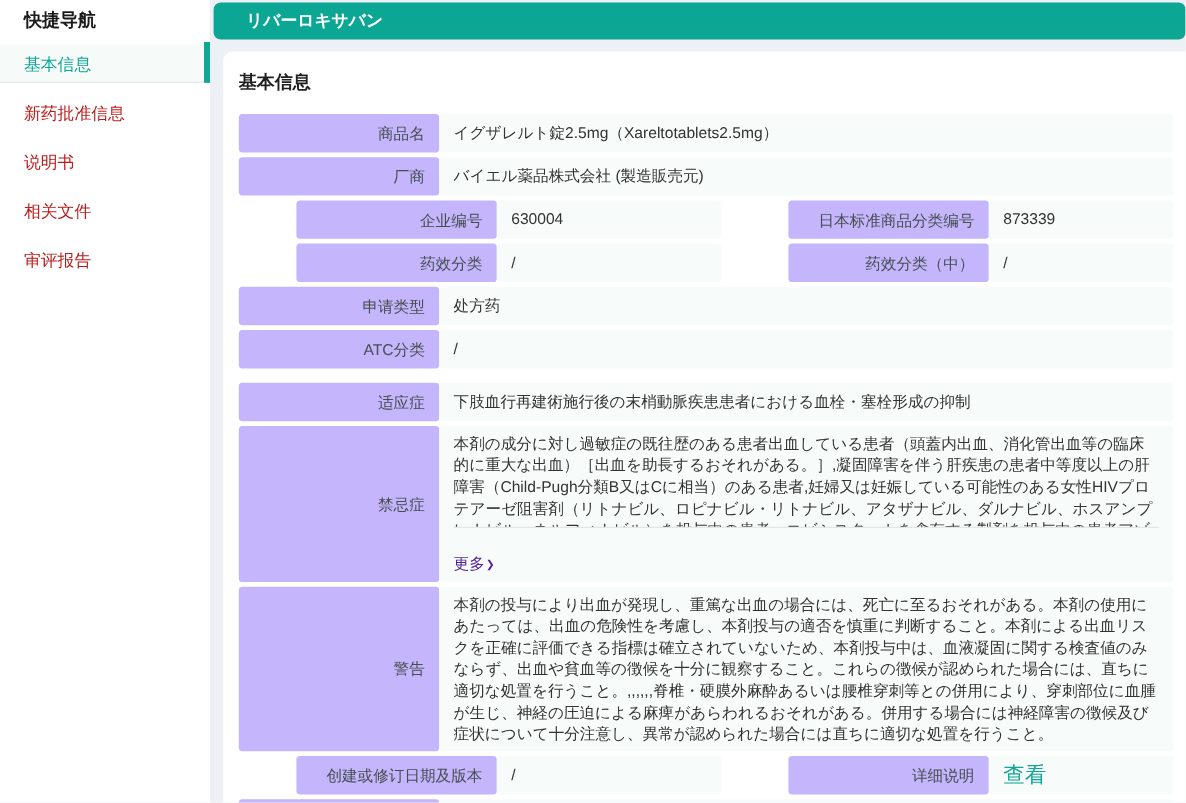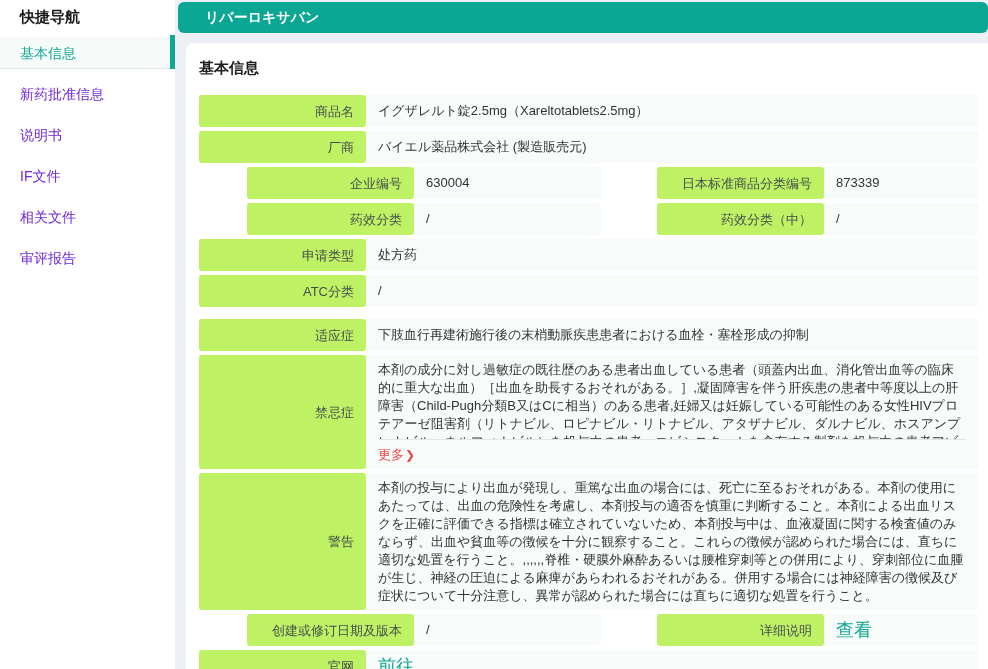--- a/index.html
+++ b/index.html
@@ -14,21 +14,21 @@
   .sidebar {
     position:absolute; left:0; top:0; width:175px; height:669px;
     background:#ffffff; z-index:2;
   }
   .sidebar-title {
     font-size:15px; font-weight:bold; color:#1a1a1a;
     padding:8px 18px 10px 20px;
   }
   .nav-item {
     position:relative; height:32px; line-height:32px;
-    padding-left:20px; font-size:14px; color:#6d28d9;
+    padding-left:20px; font-size:14px; color:#b91c1c;
     cursor:pointer; margin-bottom:9px; white-space:nowrap;
   }
   .nav-item.active {
     color:#10a794; background:#f6fbfa;
     border-bottom:1px solid #e4e7e7;
   }
   .nav-item.active::after {
     content:""; position:absolute; right:0; top:-2px; bottom:-1px;
     width:5px; background:#10a794;
   }
@@ -45,52 +45,51 @@
     height:626px; overflow:hidden;
   }
   .card-title { font-size:15px; font-weight:bold; color:#1f1f1f; margin-bottom:17px; }
   
   .row { display:flex; margin-bottom:4px; align-items:stretch; }
   .row.section-gap { margin-top:12px; }
   .group { display:flex;padding-left:48px; }
   .group.g1 { width:402px; margin-right:8px; }
   .group.g2 { flex:1; }
   .cell-label {
-    flex:0 0 167px; min-height:32px; background:#bef264;
+    flex:0 0 167px; min-height:32px; background:#c4b5fd;
     border-radius:3px; color:#454f4f; font-size:13px;
     display:flex; align-items:center; justify-content:flex-end;
     text-align:right; padding:4px 12px; line-height:17px;
   }
   .cell-value {
     flex:1; min-height:32px; background:#f7fbfa;
     border-radius:3px; font-size:13px; color:#333;
     display:flex; align-items:center; padding:4px 12px;
     line-height:18px;
   }
   .cell-value.long { align-items:flex-start; padding-top:6px; padding-bottom:5px; display:block; }
   .truncate-text {
     max-height:79px; overflow:hidden; line-height:18px;
     border-bottom:1px solid #e3e6e6;
   }
   .more-link {
-    display:inline-block; margin-top:6px; color:#ef4444;
-    font-size:13px; cursor:pointer; text-decoration:none;
+    display:inline-block; margin-top:22px; color:#4c1d95;
+    font-size:13px; cursor:pointer; text-decoration:none;font-family:Liberation Mono, monospace;
   }
   .more-link .chev { font-size:12px; margin-left:1px; }
   .link { color:#10a794; cursor:pointer; text-decoration:none; font-size:18px; }
 </style>
 </head>
 <body>
 
 <div class="sidebar">
   <div class="sidebar-title">快捷导航</div>
   <div class="nav-item active">基本信息</div>
   <div class="nav-item">新药批准信息</div>
   <div class="nav-item">说明书</div>
-  <div class="nav-item">IF文件</div>
   <div class="nav-item">相关文件</div>
   <div class="nav-item">审评报告</div>
 </div>
 
 <div class="main">
   <div class="page-header">リバーロキサバン</div>
 
   <div class="card">
     <div class="card-title">基本信息</div>
 

